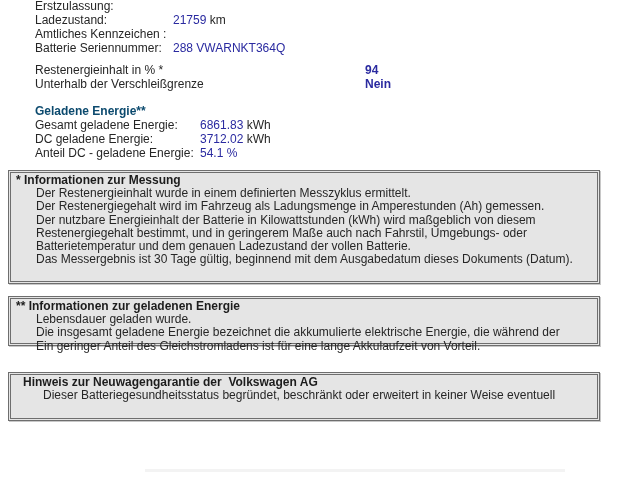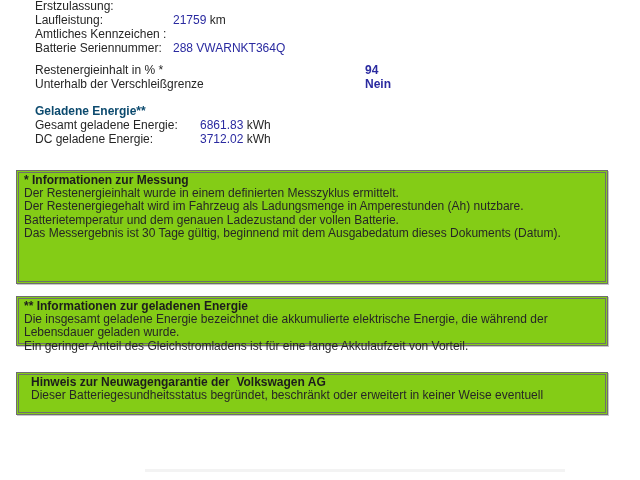--- a/index.html
+++ b/index.html
@@ -19,57 +19,58 @@
   .lbl { display: inline-block; vertical-align: top; white-space: pre; }
   .vehicle .lbl   { min-width: 138px; }
   .status  .lbl   { min-width: 287px; }
   .energy  .lbl   { min-width: 165px; }
   .val  { color: #2a2aa0; white-space: pre; margin-top: 44px; }
   .valb { color: #2a2aa0; font-weight: bold; white-space: pre; margin-left: 43px; }
   .unit { color: #262626; white-space: pre; }
   .heading { font-weight: bold; color: #0c4a6e; height: 14px; white-space: nowrap; }
   .infobox {
     position: absolute;
-    left: 16px;
+    left: 8px;
     width: 592px;
     border: 3px double #6e6e6e;
     box-sizing: border-box;
-    background: #84cc16;
+    background: #e5e5e5;
     padding: 1px 0 0 5px;
     box-shadow: 1px 1px 0 #c8c8c8;
   }
   .infobox .boxtitle {
     font-weight: bold;
     color: #1c1c1c;
     white-space: pre;
     height: 13.2px;
     line-height: 13.2px;
   }
   .infobox .line {
     white-space: pre;
     height: 13.2px;
     line-height: 13.2px;
     color: #262626;
+    margin-left: 20px;
   }
   .scan-artifact {
     position: absolute;
     background: #f3f3f3;
   }
 </style>
 </head>
 <body>
 
 <div class="page">
 
   <div class="abs vehicle" style="left:35px; top:-1px;">
     <div class="row">
       <span class="lbl">Erstzulassung:</span><span class="val"></span>
     </div>
     <div class="row">
-      <span class="lbl">Laufleistung:</span><span class="val">21759</span><span class="unit"> km</span>
+      <span class="lbl">Ladezustand:</span><span class="val">21759</span><span class="unit"> km</span>
     </div>
     <div class="row">
       <span class="lbl">Amtliches Kennzeichen :</span><span class="val"></span>
     </div>
     <div class="row">
       <span class="lbl">Batterie Seriennummer:</span><span class="val">288 VWARNKT364Q</span>
     </div>
   </div>
 
   <div class="abs status" style="left:35px; top:63px;">
@@ -82,37 +83,42 @@
   </div>
 
   <div class="abs energy" style="left:35px; top:104px;">
     <div class="heading">Geladene Energie**</div>
     <div class="row">
       <span class="lbl">Gesamt geladene Energie:</span><span class="val">6861.83</span><span class="unit"> kWh</span>
     </div>
     <div class="row">
       <span class="lbl">DC geladene Energie:</span><span class="val">3712.02</span><span class="unit"> kWh</span>
     </div>
+    <div class="row">
+      <span class="lbl">Anteil DC - geladene Energie: </span><span class="val">54.1 %</span>
+    </div>
   </div>
 
   <div class="infobox" style="top:170px; height:114px;">
     <div class="boxtitle">* Informationen zur Messung</div>
     <div class="line">Der Restenergieinhalt wurde in einem definierten Messzyklus ermittelt.</div>
-    <div class="line">Der Restenergiegehalt wird im Fahrzeug als Ladungsmenge in Amperestunden (Ah) nutzbare.</div>
+    <div class="line">Der Restenergiegehalt wird im Fahrzeug als Ladungsmenge in Amperestunden (Ah) gemessen.</div>
+    <div class="line">Der nutzbare Energieinhalt der Batterie in Kilowattstunden (kWh) wird maßgeblich von diesem</div>
+    <div class="line">Restenergiegehalt bestimmt, und in geringerem Maße auch nach Fahrstil, Umgebungs- oder</div>
     <div class="line">Batterietemperatur und dem genauen Ladezustand der vollen Batterie.</div>
     <div class="line">Das Messergebnis ist 30 Tage gültig, beginnend mit dem Ausgabedatum dieses Dokuments (Datum).</div>
   </div>
 
   <div class="infobox" style="top:296px; height:50px;">
     <div class="boxtitle">** Informationen zur geladenen Energie</div>
+    <div class="line">Lebensdauer geladen wurde.</div>
     <div class="line">Die insgesamt geladene Energie bezeichnet die akkumulierte elektrische Energie, die während der</div>
-    <div class="line">Lebensdauer geladen wurde.</div>
     <div class="line">Ein geringer Anteil des Gleichstromladens ist für eine lange Akkulaufzeit von Vorteil.</div>
   </div>
 
-  <div class="infobox" style="top:372px; height:43px;padding-left:12px;">
+  <div class="infobox" style="top:372px; height:49px;padding-left:12px;">
     <div class="boxtitle">Hinweis zur Neuwagengarantie der  Volkswagen AG</div>
     <div class="line">Dieser Batteriegesundheitsstatus begründet, beschränkt oder erweitert in keiner Weise eventuell</div>
   </div>
 
   <div class="scan-artifact" style="left:145px; top:469px; width:420px; height:3px;"></div>
 
 </div>
 
 </body></html>

